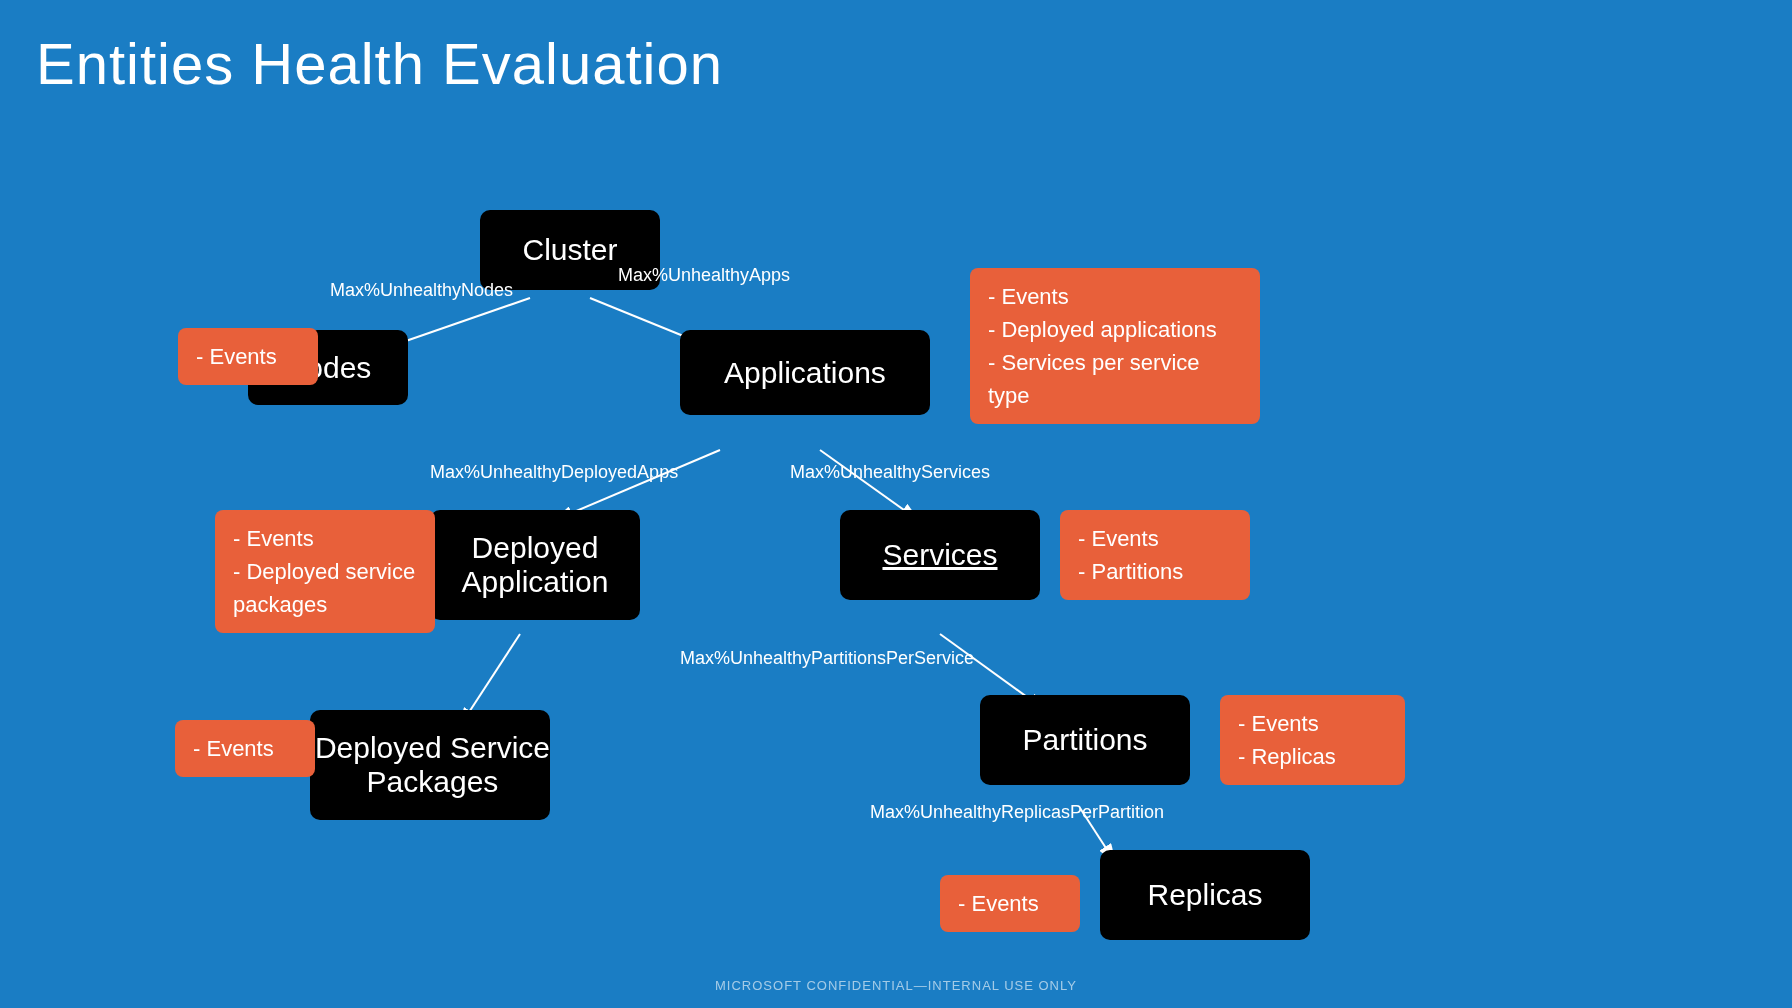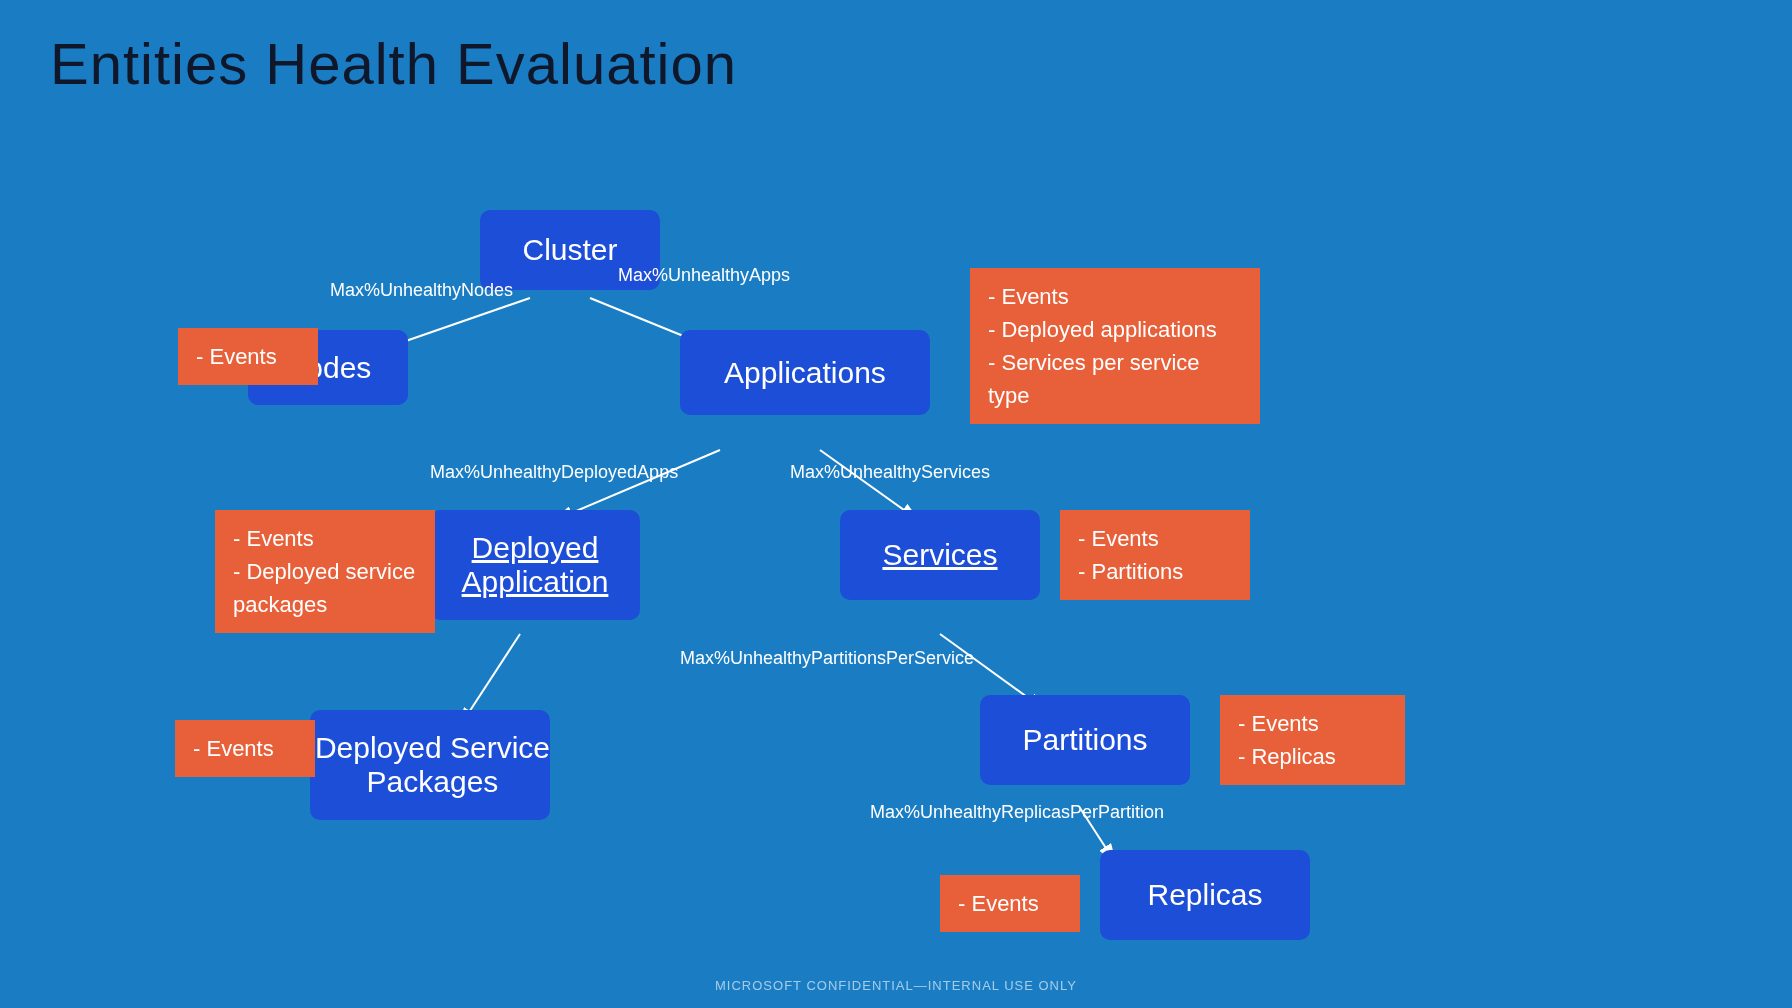--- a/index.html
+++ b/index.html
@@ -9,44 +9,44 @@
       height: 1008px;
       background-color: #1a7dc4;
       font-family: 'Segoe UI', Arial, sans-serif;
       overflow: hidden;
       position: relative;
     }
 
     .page-title {
       position: absolute;
       top: 30px;
-      left: 50px;
-      color: #0f172a;
+      left: 36px;
+      color: #ffffff;
       font-size: 58px;
       font-weight: 300;
       letter-spacing: 1px;
     }
 
     .green-box {
       position: absolute;
-      background-color: #1d4ed8;
+      background-color: #000000;
       border-radius: 10px;
       color: white;
       display: flex;
       align-items: center;
       justify-content: center;
       text-align: center;
       font-size: 30px;
       font-weight: 400;
     }
 
     .orange-box {
       position: absolute;
       background-color: #e8603a;
-      border-radius: 0;
+      border-radius: 8px;
       color: white;
       font-size: 22px;
       padding: 12px 18px;
       line-height: 1.5;
     }
 
     .orange-box ul {
       list-style: none;
       padding: 0;
     }
@@ -125,21 +125,21 @@
 
 <div class="green-box" style="left:248px; top:330px; width:160px; height:75px;">
   <span>Nodes</span>
 </div>
 
 <div class="green-box" style="left:680px; top:330px; width:250px; height:85px;">
   <span>Applications</span>
 </div>
 
 <div class="green-box" style="left:430px; top:510px; width:210px; height:110px;">
-  <span style="white-space:pre-line;text-decoration:underline;">Deployed
+  <span style="white-space:pre-line;">Deployed
 Application</span>
 </div>
 
 <div class="green-box" style="left:840px; top:510px; width:200px; height:90px;text-decoration:underline;">
   <span>Services</span>
 </div>
 
 <div class="green-box" style="left:310px; top:710px; width:240px; height:110px;justify-content:flex-end;">
   <span style="white-space:pre-line;">Deployed Service
 Packages</span>

